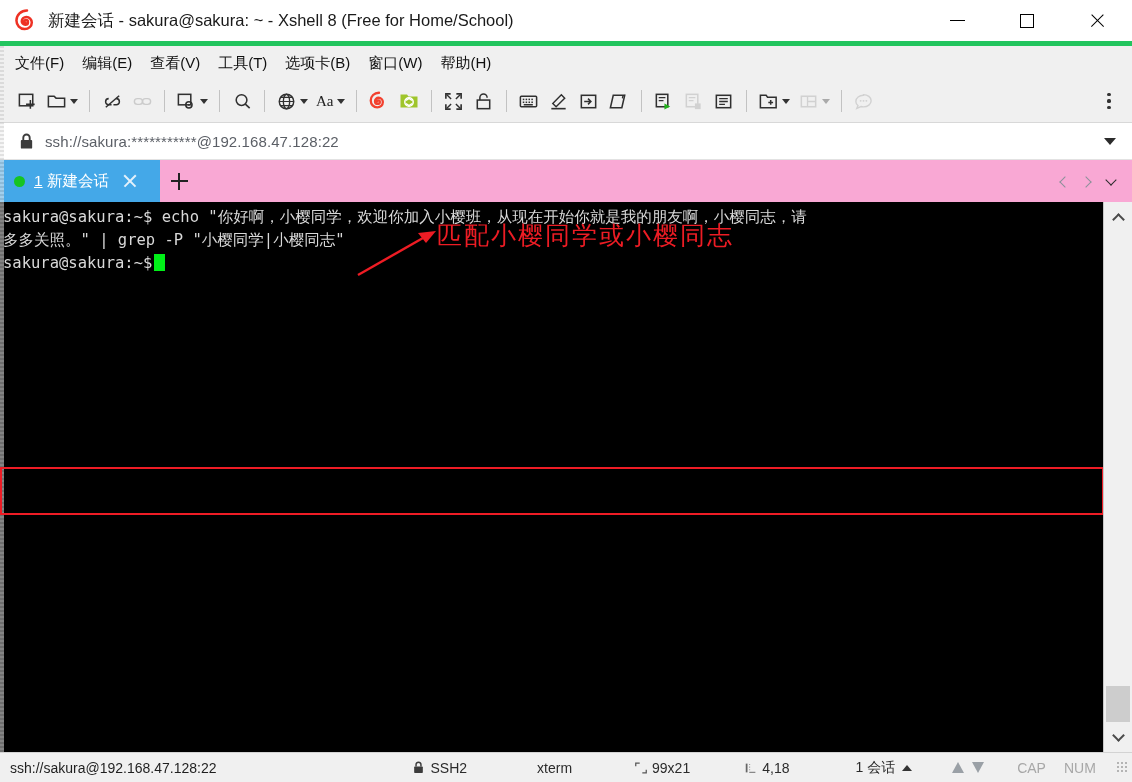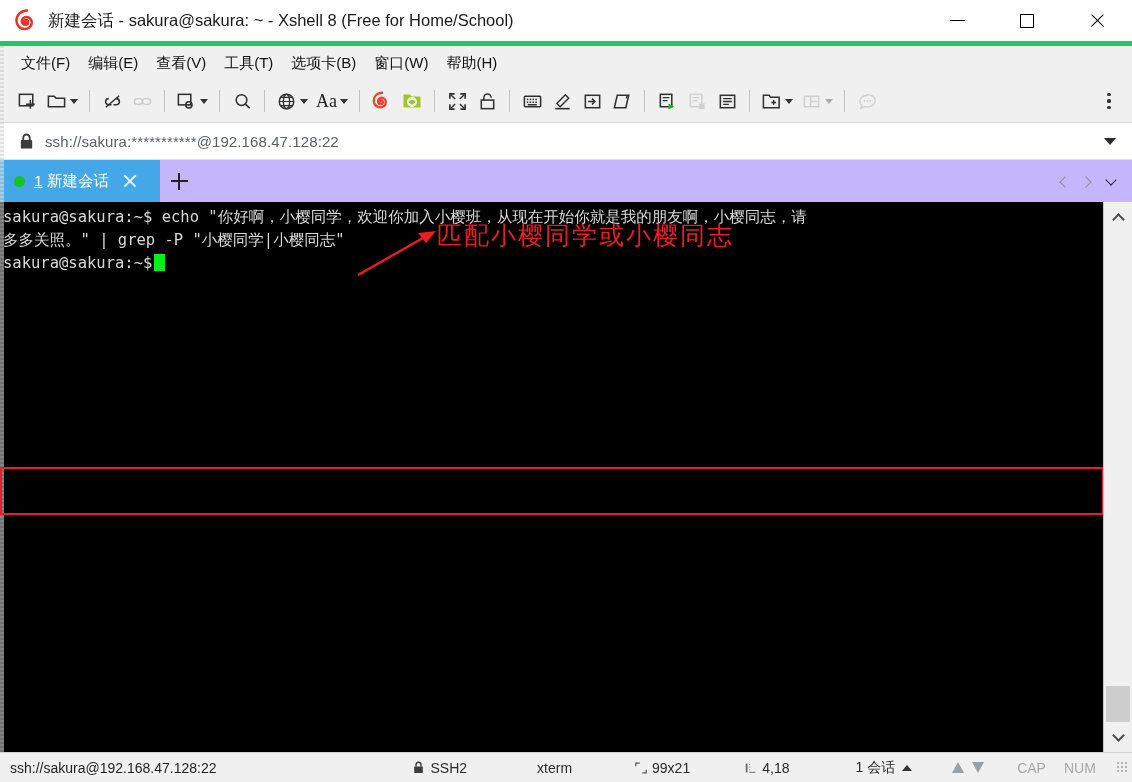--- a/index.html
+++ b/index.html
@@ -44,21 +44,21 @@
   .glyph-close:before, .glyph-close:after {
     content: ""; position: absolute; left: 0; top: 8px;
     width: 17px; height: 1.4px; background: #000;
   }
   .glyph-close:before { transform: rotate(45deg); }
   .glyph-close:after { transform: rotate(-45deg); }
 
   
   .menubar {
     height: 34px; background: #f0f0f0; display: flex; align-items: center;
-    padding-left: 12px; flex: 0 0 34px;
+    padding-left: 6px; flex: 0 0 34px;
   }
   .menu-item {
     font-size: 15px; color: #111; padding: 3px 9px; white-space: nowrap;
     cursor: default;
   }
 
   
   .toolbar {
     height: 42px; background: #f0f0f0; display: flex; align-items: center;
     padding-left: 12px; flex: 0 0 42px; gap: 0px;
@@ -101,21 +101,21 @@
   
   .hintbar {
     height: 38px; background: #efefef; display: flex; align-items: center;
     flex: 0 0 38px;
   }
   .hint-icon { margin-left: 14px; margin-right: 9px; display: flex; }
   .hint-text { font-size: 14.5px; color: #8a8f96; white-space: nowrap; }
 
   
   .tabbar {
-    height: 42px; background: #c4b5fd; display: flex; align-items: flex-end;
+    height: 42px; background: #f9a8d4; display: flex; align-items: flex-end;
     flex: 0 0 42px; position: relative;
   }
   .tab {
     height: 42px; background: #44a8e8; display: flex; align-items: center;
     padding: 0 10px 0 14px; min-width: 160px; cursor: default;
   }
   .tab-dot {
     width: 11px; height: 11px; border-radius: 50%; background: #16c422;
     margin-right: 9px; flex: 0 0 11px;
   }
@@ -336,21 +336,21 @@
     <div class="tbtn">
       <svg width="21" height="21" viewBox="0 0 22 22">
         <circle cx="11" cy="11" r="7.6" fill="none" stroke="#303030" stroke-width="1.5"></circle>
         <ellipse cx="11" cy="11" rx="3.3" ry="7.6" fill="none" stroke="#303030" stroke-width="1.4"></ellipse>
         <path d="M3.6 11h14.8M4.9 6.8h12.2M4.9 15.2h12.2" stroke="#303030" stroke-width="1.3"></path>
       </svg>
       <div class="caret"></div>
     </div>
 
     <div class="tbtn">
-      <span style="font-size:18px;color:#222;font-family:'Liberation Serif',serif;">Aa</span>
+      <span style="font-size:15px;color:#222;font-family:'Liberation Serif',serif;">Aa</span>
       <div class="caret"></div>
     </div>
 
     <div class="tb-sep"></div>
 
     <div class="tbtn">
       <svg width="22" height="22" viewBox="0 0 32 32">
         <path d="M16 4C9 4 4 9 4 15.3c0 5.5 4.1 9.9 9.5 9.9 4.6 0 8.1-3.3 8.1-7.6 0-3.5-2.8-6.3-6.2-6.3-2.9 0-5.2 2.2-5.2 4.9 0 2.2 1.7 4 3.9 4 1.7 0 3.1-1.3 3.1-2.9 0-1.3-1-2.3-2.3-2.3-1 0-1.8.7-1.8 1.6" fill="none" stroke="#f2412f" stroke-width="3.4" stroke-linecap="round"></path>
       </svg>
     </div>

